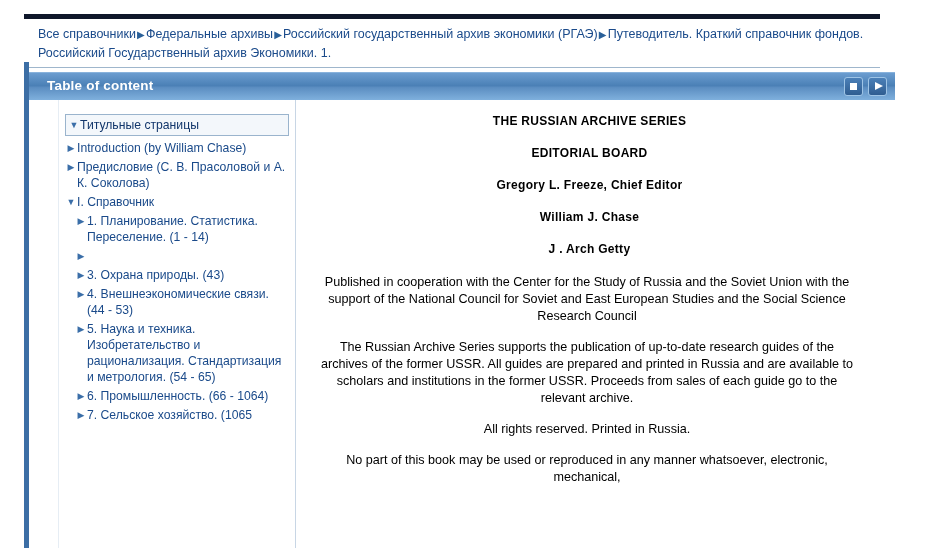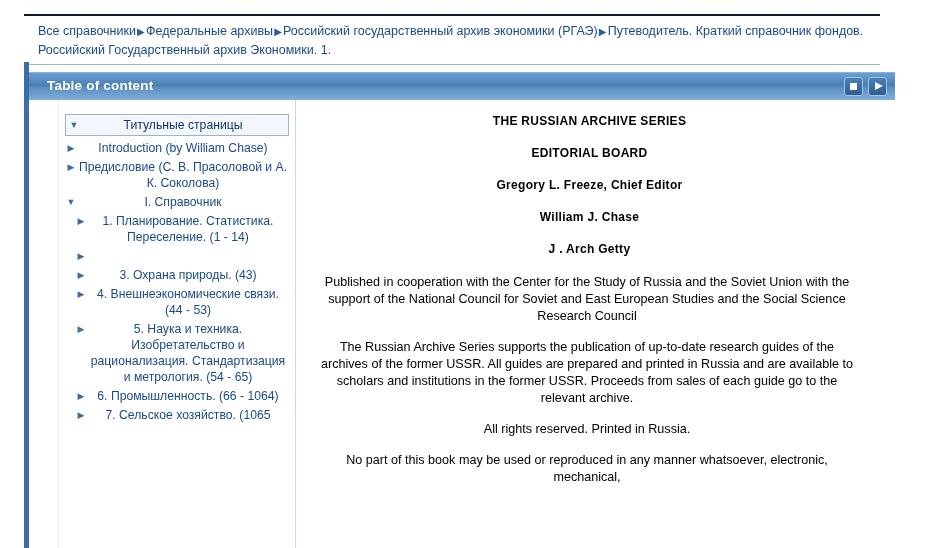--- a/index.html
+++ b/index.html
@@ -15,21 +15,21 @@
     overflow: hidden;
     background: #ffffff;
   }
 
   
   .breadcrumb-bar {
     position: absolute;
     left: 24px;
     top: 14px;
     width: 856px;
-    border-top: 2px solid #0f172a;
+    border-top: 5px solid #0f172a;
     border-bottom: 1px solid #9fb6cc;
     padding: 6px 0 5px 14px;
     box-sizing: border-box;
     font-size: 12.5px;
     line-height: 18px;
     color: #1a4a8a;
   }
   .crumb {
     color: #1a4a8a;
     text-decoration: none;
@@ -136,21 +136,20 @@
   .toc-item .arrow {
     flex: 0 0 auto;
     width: 12px;
     color: #3a6ea8;
     font-size: 9px;
     line-height: 16px;
     text-align: center;
   }
   .toc-item .label {
     flex: 1 1 auto;
-    text-align: center;
   }
   .toc-item.indent-1 { padding-left: 10px; }
   .toc-item.boxed {
     border: 1px solid #9ab4cd;
     background: #f3f7fb;
     color: #12366b;
     padding: 2px 2px 2px 2px;
     margin-bottom: 3px;
     cursor: pointer;
   }

